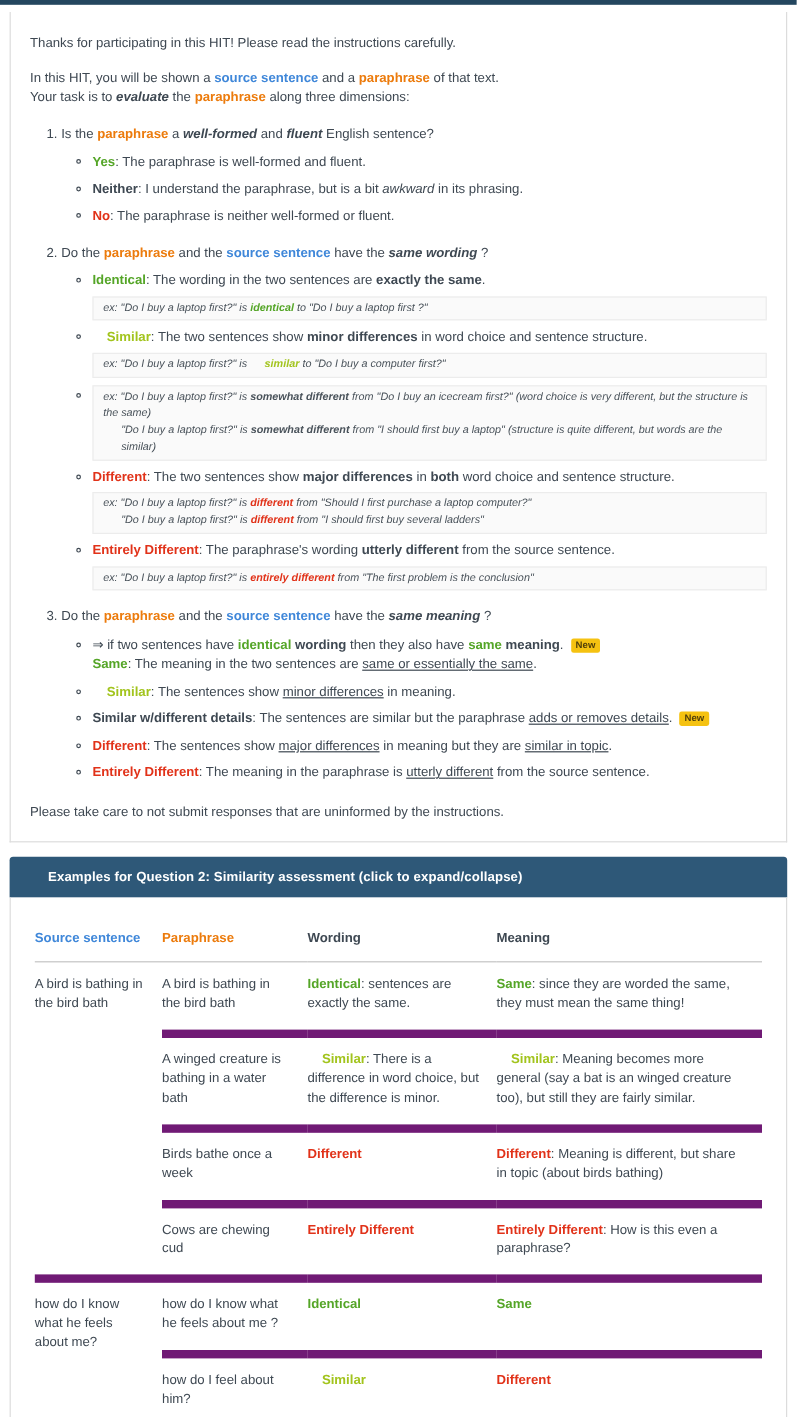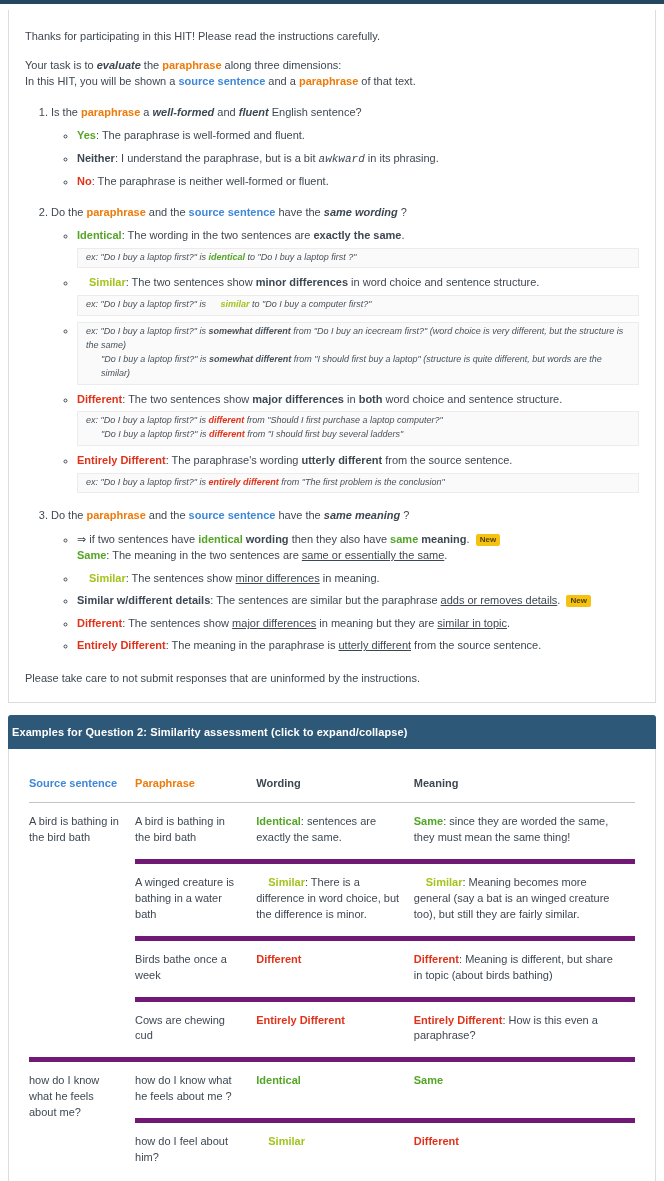--- a/index.html
+++ b/index.html
@@ -2,65 +2,65 @@
 <html><head>
 <meta charset="utf-8">
 <style>
   html,body{margin:0;padding:0;background:#fff;}
   body{font-family:"Liberation Sans","DejaVu Sans",sans-serif;font-size:11px;color:#3e4852;}
   #page{width:664px;min-height:1181px;position:relative;}
   #top-strip{height:4px;background:#24465f;}
   .panel{margin:6px 8px 0;}
   .panel-examples{margin-top:12px;}
   .bar{background:#2e5878;color:#ffffff;font-size:11px;font-weight:bold;padding:9px 16px;border-radius:3px 3px 0 0;cursor:pointer;letter-spacing:.1px;}
-  .bar-lg{padding:11px 4px;}
+  .bar-lg{padding:11px 32px;}
   .panel-body{border:1px solid #dcdcdc;border-top:none;background:#fff;padding:6px 16px 10px;line-height:1.5;}
   .body-pad{padding:20px 20px 28px;}
   p.para{margin:12px 0;}
   .intro-block{margin:12px 0;}
   ol.questions{margin:14px 0 16px;padding-left:26px;}
   li.question{margin-bottom:14px;}
   .q-prompt{margin-bottom:2px;}
   ul.opts{list-style-type:circle;margin:7px 0 0;padding-left:26px;}
   li.opt{margin-bottom:6px;}
   .ex-box{background:#fafafa;border:1px solid #ececec;margin:4px 0 3px;padding:2px 8px 3px;font-style:italic;font-size:9px;color:#49525a;line-height:1.55;}
   .ex-cont{padding-left:15px;}
   .care-note{margin:14px 0 6px;}
   
   .sg-b{font-weight:bold;}
-  .sg-i{font-style:italic;font-family:Liberation Mono, monospace;}
+  .sg-i{font-style:italic;}
   .sg-bi{font-weight:bold;font-style:italic;}
   .sg-u{text-decoration:underline;}
   .sg-orange{color:#ec7b0c;font-weight:bold;}
   .sg-blue{color:#3f87d9;font-weight:bold;}
   .sg-green{color:#54a527;font-weight:bold;}
   .sg-lime{color:#a2c41d;font-weight:bold;padding-left:12px;}
   .sg-red{color:#e13219;font-weight:bold;}
   .sg-badge{background:#f5c211;color:#52400a;font-weight:bold;font-size:8px;padding:1px 4px;border-radius:2px;margin-left:3px;display:inline-block;line-height:1.25;vertical-align:1px;font-style:normal;}
   
   table.ex-table{width:100%;border-collapse:collapse;table-layout:fixed;}
   .ex-table th{text-align:left;font-weight:bold;font-size:11px;padding:6px 12px 10px 0;border-bottom:1px solid #c4c4c4;vertical-align:bottom;}
   .th-blue{color:#3f87d9;}
   .th-orange{color:#ec7b0c;}
   .th-dark{color:#3e4852;}
   .ex-table td{vertical-align:top;padding:11px 14px 13px 0;line-height:1.45;font-size:11px;}
-  .ex-table td.bt{border-top:5px solid #701a75;}
+  .ex-table td.bt{border-top:7px solid #701a75;}
 </style>
 </head>
 <body>
 
 <div id="page">
   <div id="top-strip" style="background: rgb(36, 70, 95);"></div>
 
   <section class="panel panel-instructions">
     <div class="panel-body">
       <p class="para">Thanks for participating in this HIT! Please read the instructions carefully.</p>
       <div class="intro-block">
+        <div><span class="sg-p">In this HIT, you will be shown a </span><span class="sg-blue">source sentence</span><span class="sg-p"> and a </span><span class="sg-orange">paraphrase</span><span class="sg-p"> of that text.</span></div>
         <div><span class="sg-p">Your task is to </span><span class="sg-bi">evaluate</span><span class="sg-p"> the </span><span class="sg-orange">paraphrase</span><span class="sg-p"> along three dimensions:</span></div>
-        <div><span class="sg-p">In this HIT, you will be shown a </span><span class="sg-blue">source sentence</span><span class="sg-p"> and a </span><span class="sg-orange">paraphrase</span><span class="sg-p"> of that text.</span></div>
       </div>
       <ol class="questions" id="questions-list">
           <li class="question">
             <div class="q-prompt"><span class="sg-p">Is the </span><span class="sg-orange">paraphrase</span><span class="sg-p"> a </span><span class="sg-bi">well-formed</span><span class="sg-p"> and </span><span class="sg-bi">fluent</span><span class="sg-p"> English sentence?</span></div>
             <ul class="opts">
               <li class="opt">
                 <div class="opt-line"><span class="sg-green">Yes</span><span class="sg-p">: The paraphrase is well-formed and fluent.</span></div>
               </li>
               <li class="opt">
                 <div class="opt-line"><span class="sg-b">Neither</span><span class="sg-p">: I understand the paraphrase, but is a bit </span><span class="sg-i">awkward</span><span class="sg-p"> in its phrasing.</span></div>

